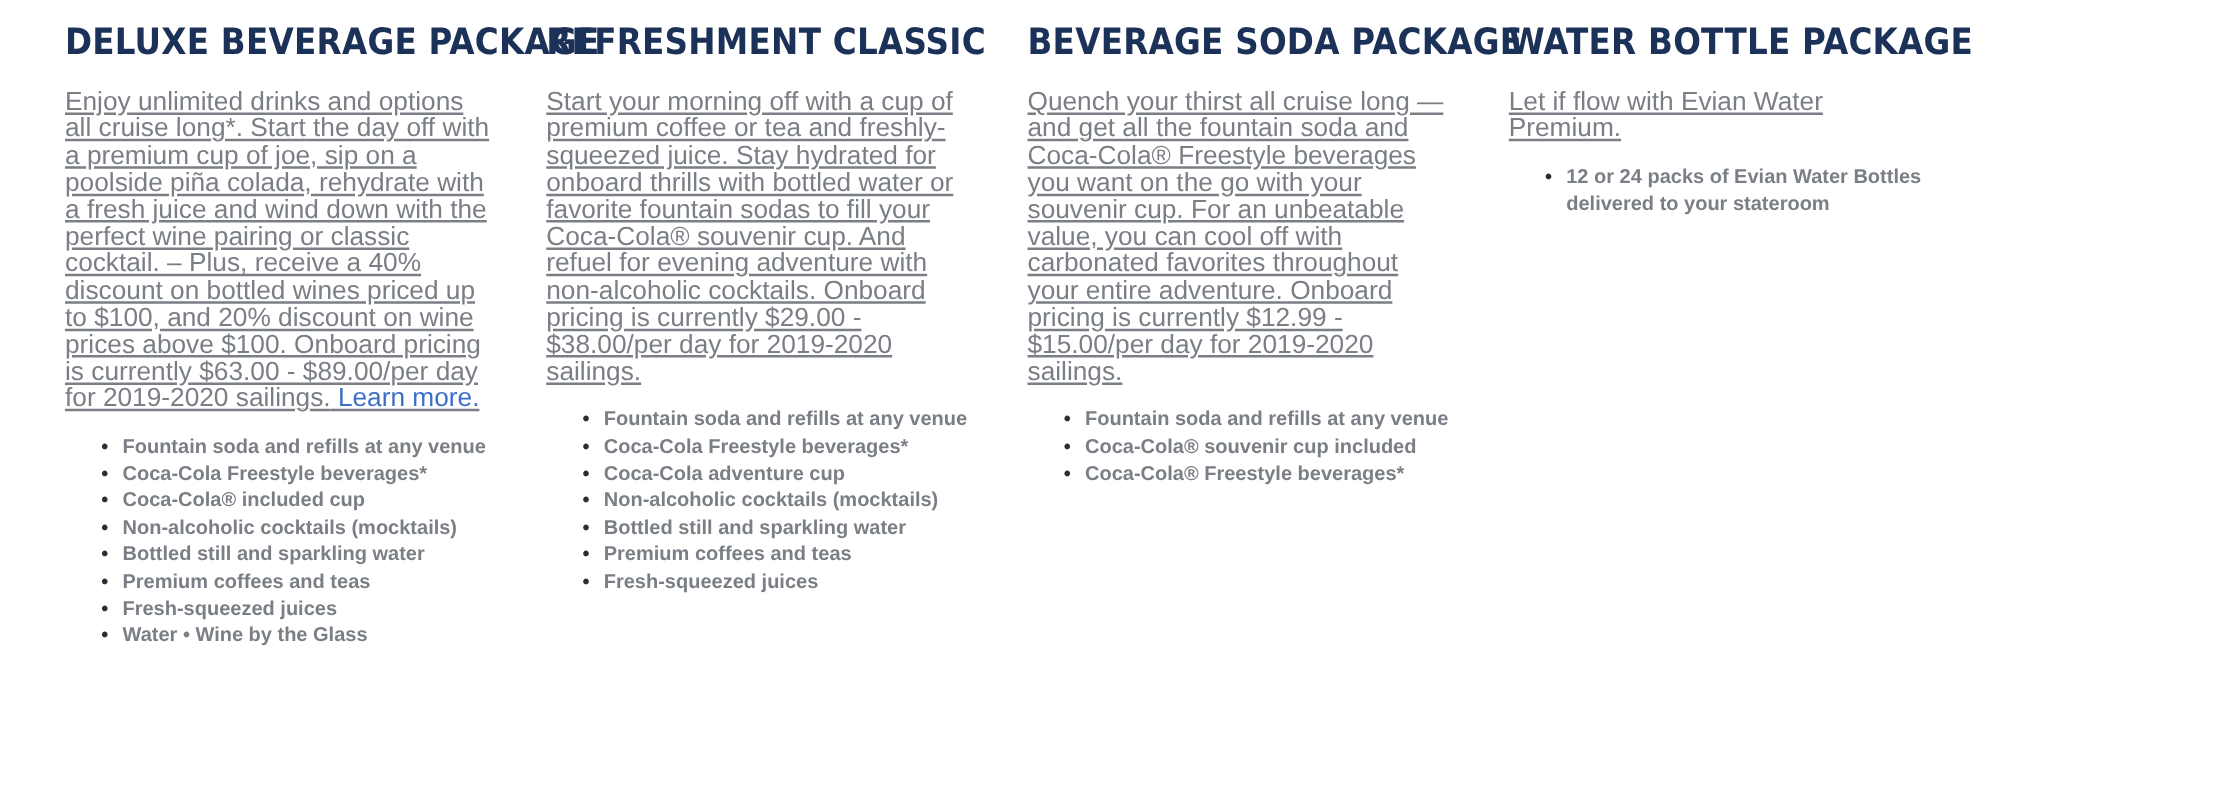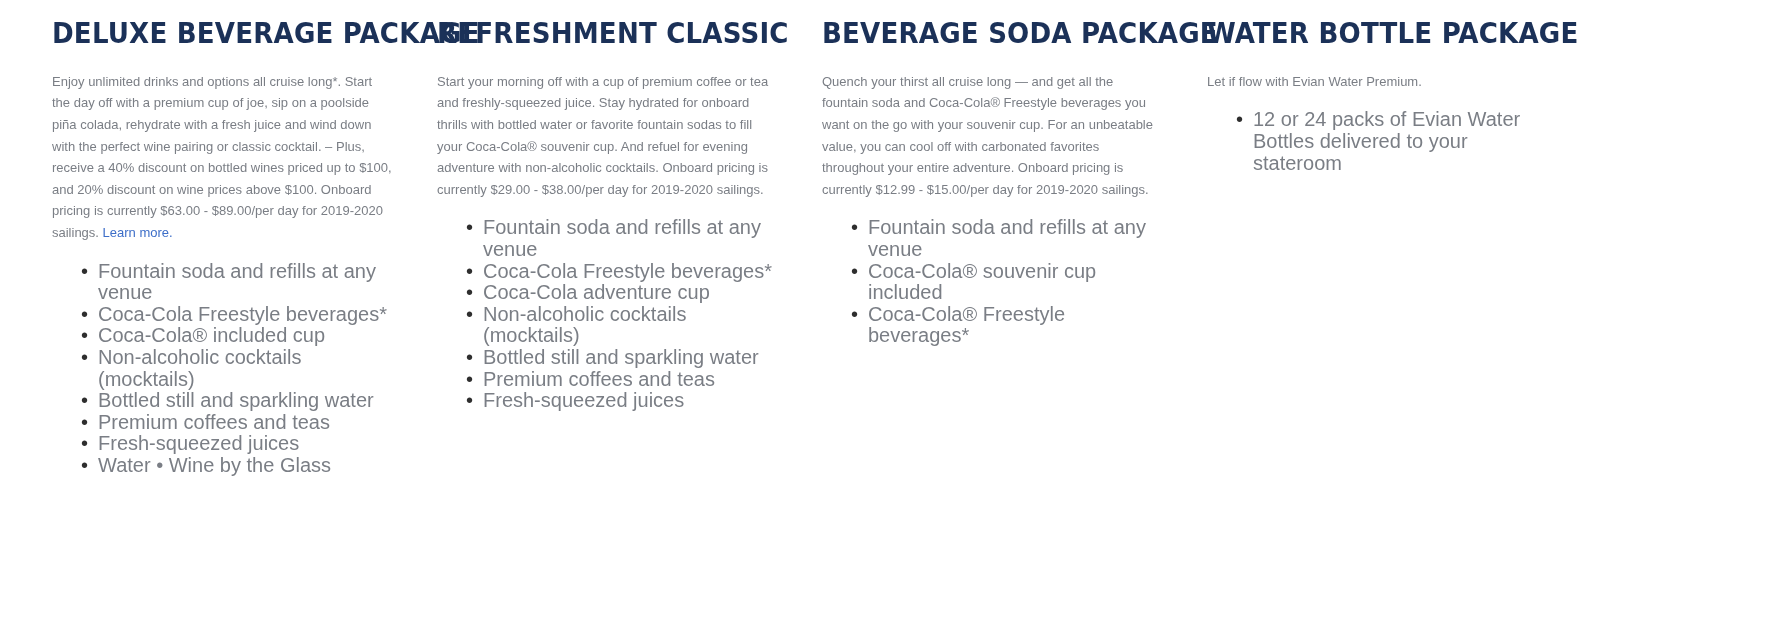--- a/index.html
+++ b/index.html
@@ -23,40 +23,42 @@
     font-stretch: condensed;
     font-weight: 700;
     font-size: 29px;
     line-height: 1.1;
     letter-spacing: 0.2px;
     color: #1b3158;
     margin-bottom: 21px;
     white-space: nowrap;
   }
   .package-desc {
-    font-size: 13px;
+    font-size: 21px;
     line-height: 21.6px;
     color: #7a7e85;
     margin-bottom: 17px;
+    text-decoration: underline;
   }
   .learn-more-link {
     color: #3d6ec8;
     text-decoration: none;
     cursor: pointer;
   }
   .package-list {
     list-style: none;
     margin-left: 29px;
   }
   .package-list li {
     position: relative;
     padding-left: 17px;
-    font-size: 20px;
+    font-size: 16px;
     line-height: 21.6px;
     color: #7a7e85;
+    font-weight: bold;
   }
   .package-list li::before {
     content: "\2022";
     position: absolute;
     left: 0;
     color: #2e2e2e;
   }
 </style>
 </head>
 <body>

